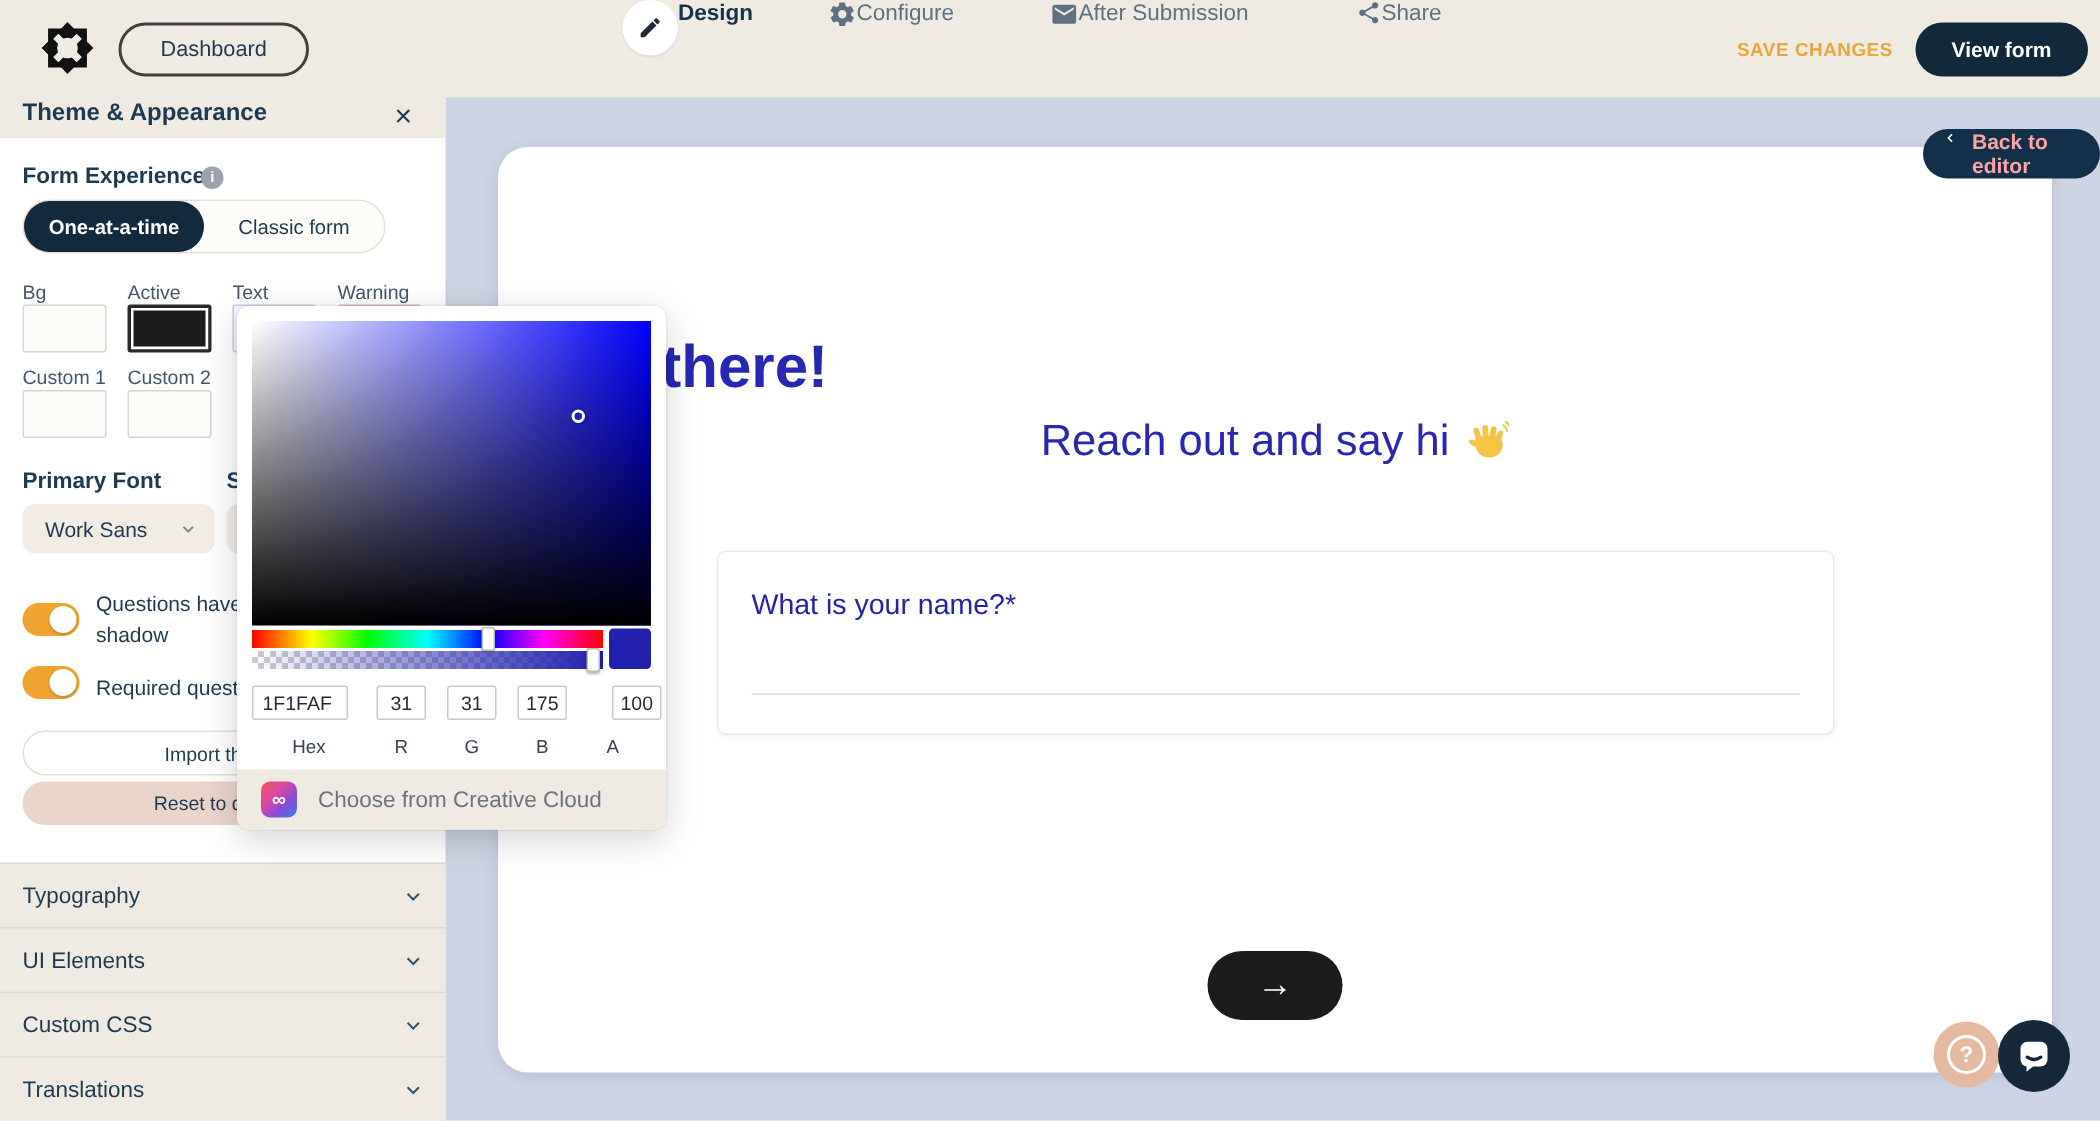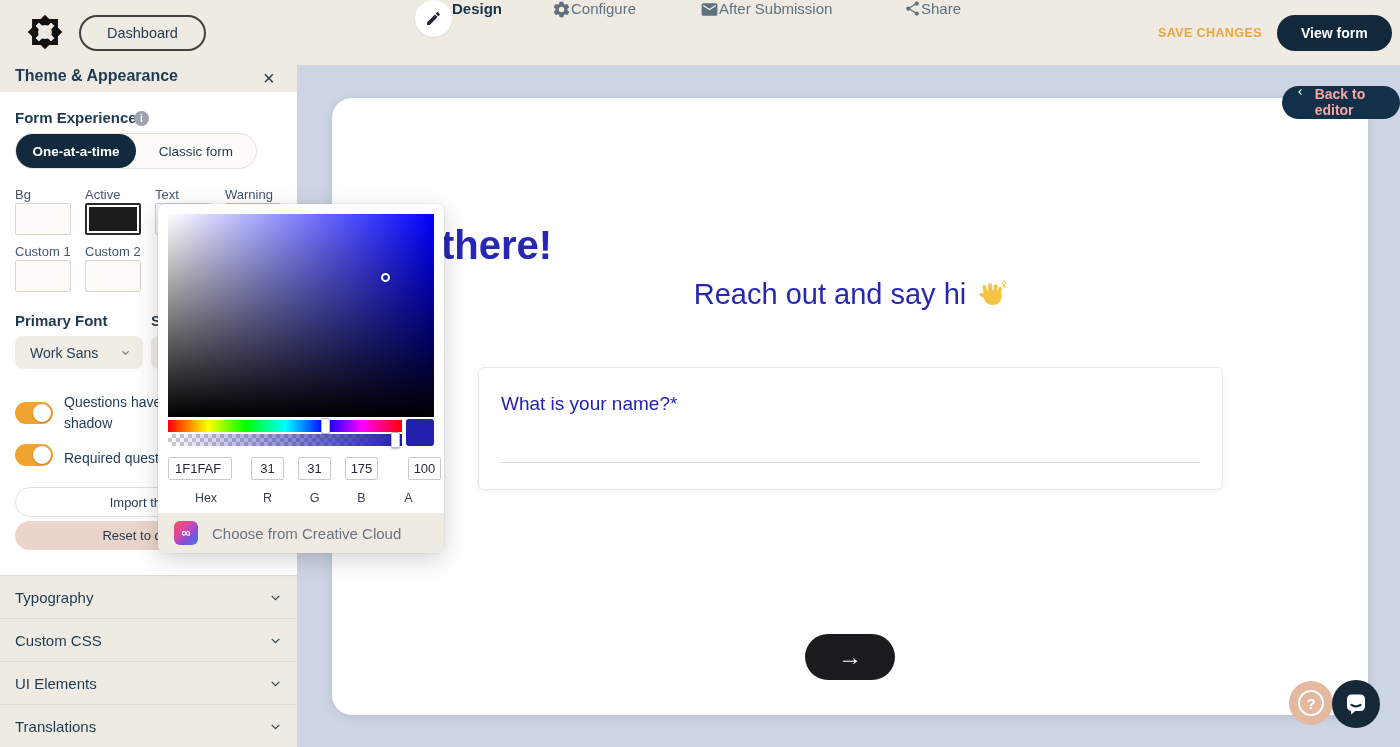--- a/index.html
+++ b/index.html
@@ -201,27 +201,27 @@
   </div>
 
   <div class="accordion">
     <div class="acc-row">
       <span class="lbl">Typography</span>
       <svg class="icon-svg" width="13" height="13" viewBox="0 0 24 24">
           <path fill="none" stroke="#33506B" stroke-width="2.5" d="M5 9l7 7 7-7"></path>
         </svg>
     </div>
     <div class="acc-row">
-      <span class="lbl">Custom CSS</span>
+      <span class="lbl">UI Elements</span>
       <svg class="icon-svg" width="13" height="13" viewBox="0 0 24 24">
           <path fill="none" stroke="#33506B" stroke-width="2.5" d="M5 9l7 7 7-7"></path>
         </svg>
     </div>
     <div class="acc-row">
-      <span class="lbl">UI Elements</span>
+      <span class="lbl">Custom CSS</span>
       <svg class="icon-svg" width="13" height="13" viewBox="0 0 24 24">
           <path fill="none" stroke="#33506B" stroke-width="2.5" d="M5 9l7 7 7-7"></path>
         </svg>
     </div>
     <div class="acc-row" style="height:44px;">
       <span class="lbl">Translations</span>
       <svg class="icon-svg" width="13" height="13" viewBox="0 0 24 24">
           <path fill="none" stroke="#33506B" stroke-width="2.5" d="M5 9l7 7 7-7"></path>
         </svg>
     </div>

